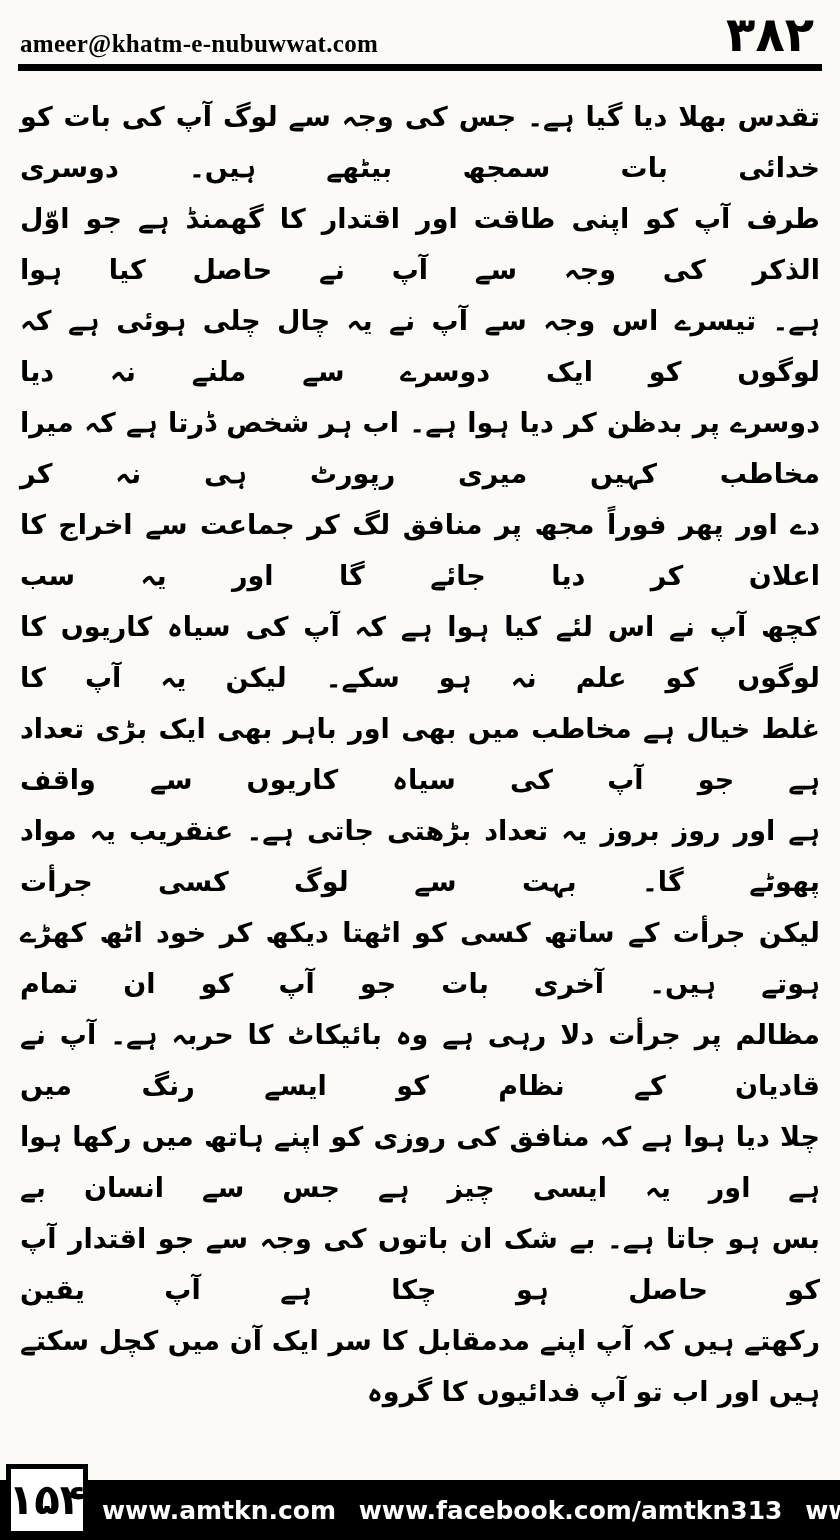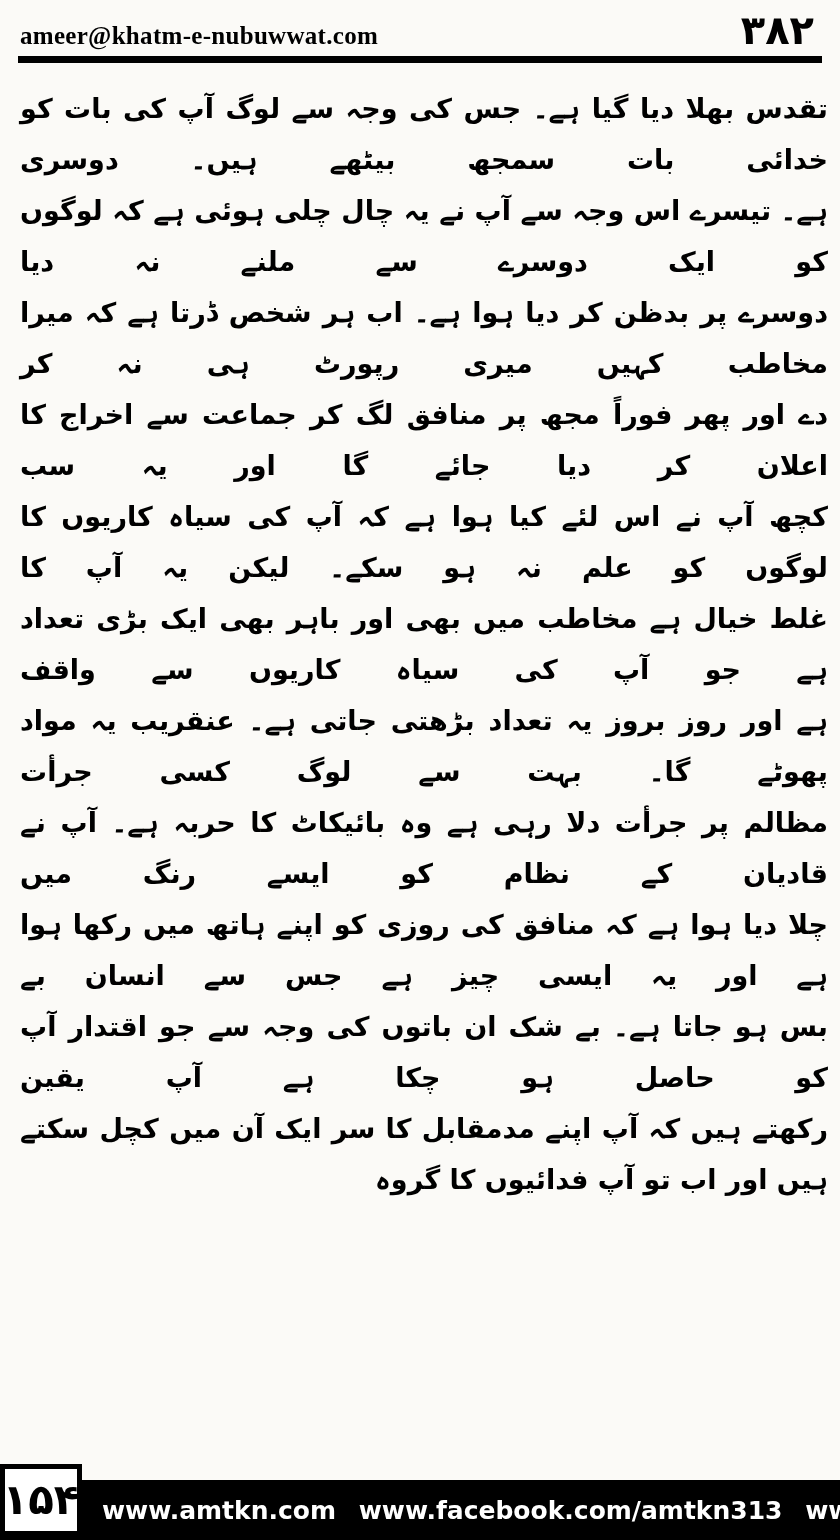--- a/index.html
+++ b/index.html
@@ -28,42 +28,42 @@
     direction: ltr;
   }
   .header-email {
     font-family: "Liberation Serif", serif;
     font-weight: bold;
     font-size: 25px;
     letter-spacing: 0.3px;
     white-space: nowrap;
   }
   .header-pagenum {
-    font-size: 40px;
+    font-size: 48px;
     font-weight: bold;
     line-height: 1;
     padding: 0 6px;
   }
   .header-title {
     direction: rtl;
     font-size: 20px;
     font-weight: bold;
     white-space: nowrap;
     padding-bottom: 6px;
   }
   .rule {
     height: 7px;
     background: #000;
     margin: 4px 18px 0 18px;
   }
   
   .body-text {
     flex: 1;
     direction: rtl;
-    padding: 20px 12px 0 20px;
+    padding: 20px 20px 0 20px;
     overflow: hidden;
   }
   .text-line {
     font-size: 27px;
     font-weight: bold;
     line-height: 51px;
     text-align: justify;
     text-align-last: justify;
     white-space: normal;
   }
@@ -76,21 +76,21 @@
     left: 0;
     bottom: 0;
     width: 840px;
     height: 60px;
     background: #000;
     display: flex;
     align-items: center;
   }
   .footer-page-box {
     position: absolute;
-    left: 0;
+    left: 6px;
     bottom: 4px;
     width: 82px;
     height: 72px;
     background: #fff;
     border: 5px solid #000;
     display: flex;
     align-items: center;
     justify-content: center;
     font-size: 42px;
     font-weight: bold;
@@ -116,26 +116,28 @@
 
   <div class="header">
     <span class="header-email">ameer@khatm-e-nubuwwat.com</span>
     <span class="header-pagenum">۳۸۲</span>
   </div>
 
   <div class="rule"></div>
 
   <div class="body-text">
       <div class="text-line">تقدس بھلا دیا گیا ہے۔ جس کی وجہ سے لوگ آپ کی بات کو خدائی بات سمجھ بیٹھے ہیں۔ دوسری</div>
+      <div class="text-line">طرف آپ کو اپنی طاقت اور اقتدار کا گھمنڈ ہے جو اوّل الذکر کی وجہ سے آپ نے حاصل کیا ہوا</div>
       <div class="text-line">ہے۔ تیسرے اس وجہ سے آپ نے یہ چال چلی ہوئی ہے کہ لوگوں کو ایک دوسرے سے ملنے نہ دیا</div>
       <div class="text-line">دوسرے پر بدظن کر دیا ہوا ہے۔ اب ہر شخص ڈرتا ہے کہ میرا مخاطب کہیں میری رپورٹ ہی نہ کر</div>
       <div class="text-line">دے اور پھر فوراً مجھ پر منافق لگ کر جماعت سے اخراج کا اعلان کر دیا جائے گا اور یہ سب</div>
       <div class="text-line">کچھ آپ نے اس لئے کیا ہوا ہے کہ آپ کی سیاہ کاریوں کا لوگوں کو علم نہ ہو سکے۔ لیکن یہ آپ کا</div>
       <div class="text-line">غلط خیال ہے مخاطب میں بھی اور باہر بھی ایک بڑی تعداد ہے جو آپ کی سیاہ کاریوں سے واقف</div>
       <div class="text-line">ہے اور روز بروز یہ تعداد بڑھتی جاتی ہے۔ عنقریب یہ مواد پھوٹے گا۔ بہت سے لوگ کسی جرأت</div>
+      <div class="text-line">لیکن جرأت کے ساتھ کسی کو اٹھتا دیکھ کر خود اٹھ کھڑے ہوتے ہیں۔ آخری بات جو آپ کو ان تمام</div>
       <div class="text-line">مظالم پر جرأت دلا رہی ہے وہ بائیکاٹ کا حربہ ہے۔ آپ نے قادیان کے نظام کو ایسے رنگ میں</div>
       <div class="text-line">چلا دیا ہوا ہے کہ منافق کی روزی کو اپنے ہاتھ میں رکھا ہوا ہے اور یہ ایسی چیز ہے جس سے انسان بے</div>
       <div class="text-line">بس ہو جاتا ہے۔ بے شک ان باتوں کی وجہ سے جو اقتدار آپ کو حاصل ہو چکا ہے آپ یقین</div>
       <div class="text-line">رکھتے ہیں کہ آپ اپنے مدمقابل کا سر ایک آن میں کچل سکتے ہیں اور اب تو آپ فدائیوں کا گروہ</div>
     </div>
 
   <div class="footer">
     <div class="footer-page-box">۱۵۴</div>
     <div class="footer-links">
       <span class="footer-link">www.amtkn.com</span>

